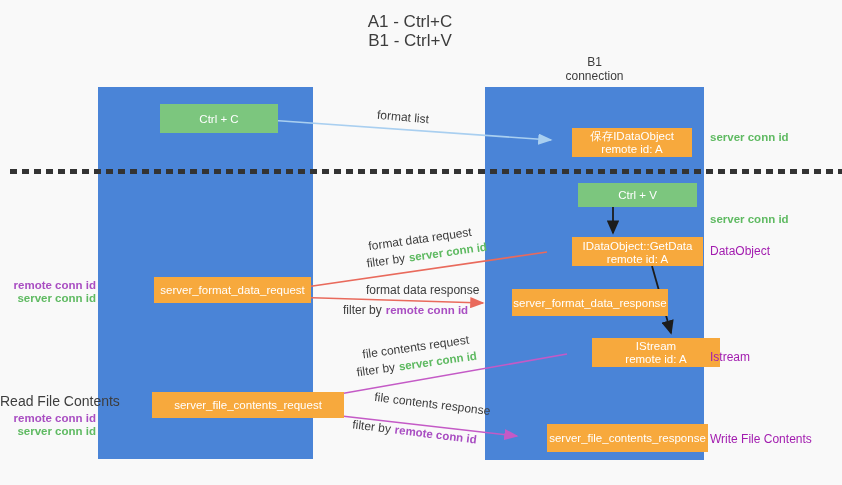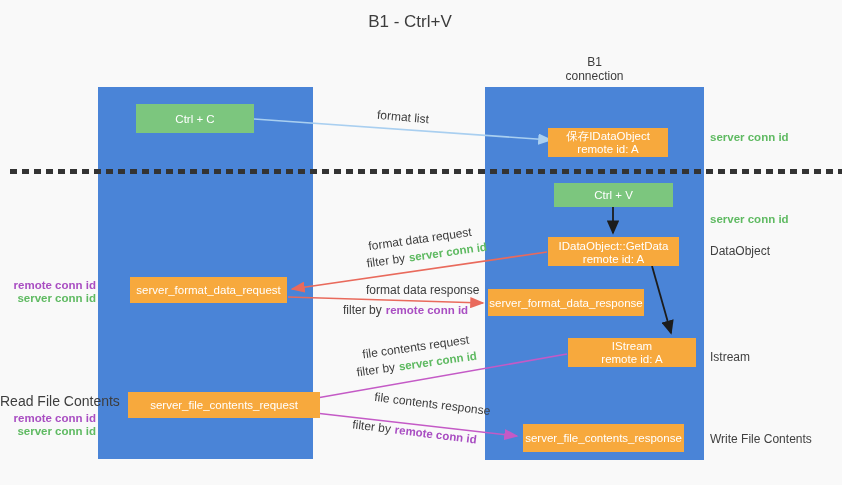--- a/index.html
+++ b/index.html
@@ -6,50 +6,51 @@
   body{font-family:"Liberation Sans", sans-serif; background:#f9f9f9;}
   #stage{position:relative;width:842px;height:485px;background:#f9f9f9;overflow:hidden;}
 
   .title{position:absolute;left:320px;top:12px;width:180px;text-align:center;
          font-size:17px;line-height:19px;color:#3d3d3d;}
   .lane-header{position:absolute;width:215px;text-align:center;font-size:12px;
                line-height:14px;color:#3d3d3d;}
   .lane{position:absolute;background:#4a84d7;}
 
   .node{position:absolute;display:flex;flex-direction:column;align-items:center;
-        justify-content:center;color:#fff;text-align:center;z-index:3;}
+        justify-content:center;color:#fff;text-align:center;z-index:3;margin-left:24px;}
   .node.green{background:#7cc67e;}
   .node.orange{background:#f7a93d;}
   .node .l1{font-size:11.5px;line-height:14px;}
   .node .l2{font-size:11.5px;line-height:13px;}
   .node.single{font-size:11.5px;}
 
   .dotted{position:absolute;left:10px;top:169px;width:832px;height:5px;z-index:2;
           background:repeating-linear-gradient(90deg,#333 0 7px,transparent 7px 12px);}
 
-  .side-right{position:absolute;left:710px;font-size:12px;color:#404040;white-space:nowrap;z-index:3;}
+  .side-right{position:absolute;left:710px;font-size:12px;color:#a21caf;white-space:nowrap;z-index:3;}
   .side-left{position:absolute;left:0;width:96px;text-align:right;font-size:14px;
              color:#3d3d3d;white-space:nowrap;z-index:3;}
   .green-t{color:#5fba62;font-weight:700;font-size:11.5px;}
   .purple-t{color:#a94ec2;font-weight:700;font-size:11.5px;}
 
   .mid{position:absolute;font-size:12px;color:#3d3d3d;white-space:nowrap;z-index:3;}
   .mid .sep{margin-left:4px;}
   .rot-n8{transform:rotate(-8deg);}
   .rot-p7{transform:rotate(7deg);}
   .rot-p5{transform:rotate(5deg);}
 
   svg.arrows{position:absolute;left:0;top:0;z-index:2;}
 </style>
 </head>
 <body>
 
 <div id="stage">
 
   <div class="title">
+    <div>A1 - Ctrl+C</div>
     <div>B1 - Ctrl+V</div>
   </div>
 
   <div class="lane-header" style="left:487px;top:55px;">
     <div>B1</div>
     <div>connection</div>
   </div>
 
   <div class="lane" style="left:98px;top:87px;width:215px;height:372px;"></div>
   <div class="lane" style="left:485px;top:87px;width:219px;height:373px;"></div>

